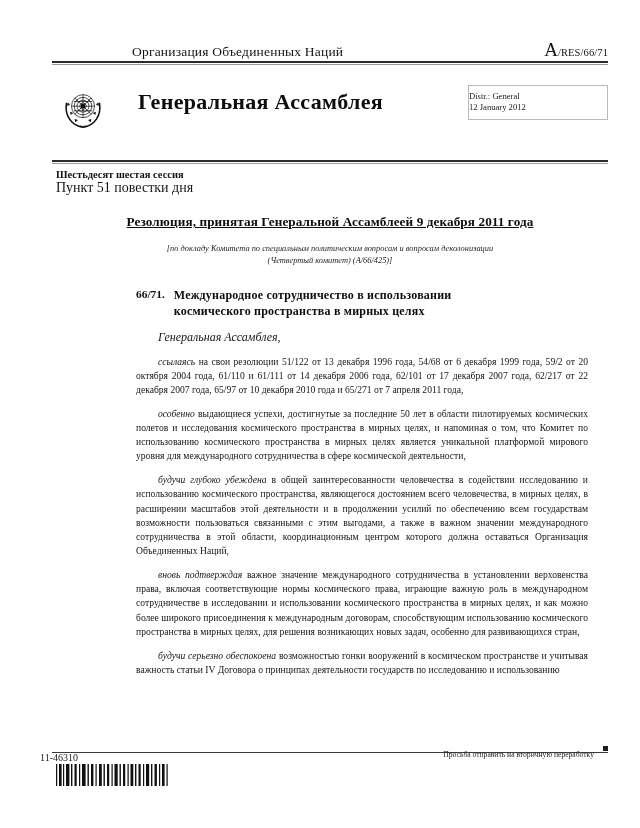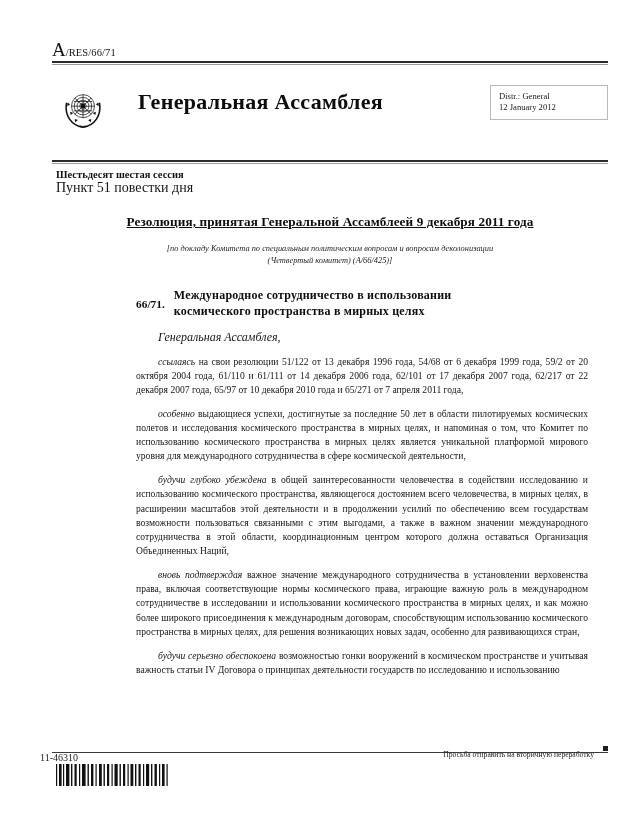--- a/index.html
+++ b/index.html
@@ -92,22 +92,22 @@
     top: 6px;
     font-size: 22px;
     font-weight: bold;
     letter-spacing: .3px;
     color: #0d0d0d;
   }
   .distr-box {
     position: absolute;
     right: 0px;
     top: 2px;
-    width: 118px;
-    padding: 5px 6px 6px 8px;
+    width: 140px;
+    padding: 5px 6px 6px 0;
     border: 1px solid #b9b9b9;
     box-sizing: border-box;
   }
   .distr-line {
     font-size: 8.6px;
     line-height: 11px;
     color: #1a1a1a;
     white-space: nowrap;
   }
 
@@ -171,21 +171,21 @@
     color: #1d1d1d;
   }
 
   
   .res-head {
     position: absolute;
     left: 136px;
     top: 288px;
     width: 440px;
     display: flex;
-    align-items: center;
+    align-items: flex-start;
   }
   .res-num {
     font-size: 11.4px;
     font-weight: bold;
     color: #0d0d0d;
     white-space: nowrap;
     margin-right: 9px;
   }
   .res-subject {
     font-size: 12px;
@@ -261,20 +261,21 @@
     height: 5px;
     background: #1d1d1d;
   }
 </style>
 </head>
 <body>
 
 <div class="page">
 
   <div class="top-header">
+    <div class="org-name">Организация Объединенных Наций</div>
     <div class="symbol-block">
       <span class="symbol-a">A</span><span class="symbol-rest">/RES/66/71</span>
     </div>
   </div>
   <div class="header-rule"></div>
   <div class="header-rule-thin"></div>
 
   <div class="masthead">
     <div class="un-emblem">
       <svg viewBox="0 0 100 100" width="46" height="46" aria-hidden="true">

